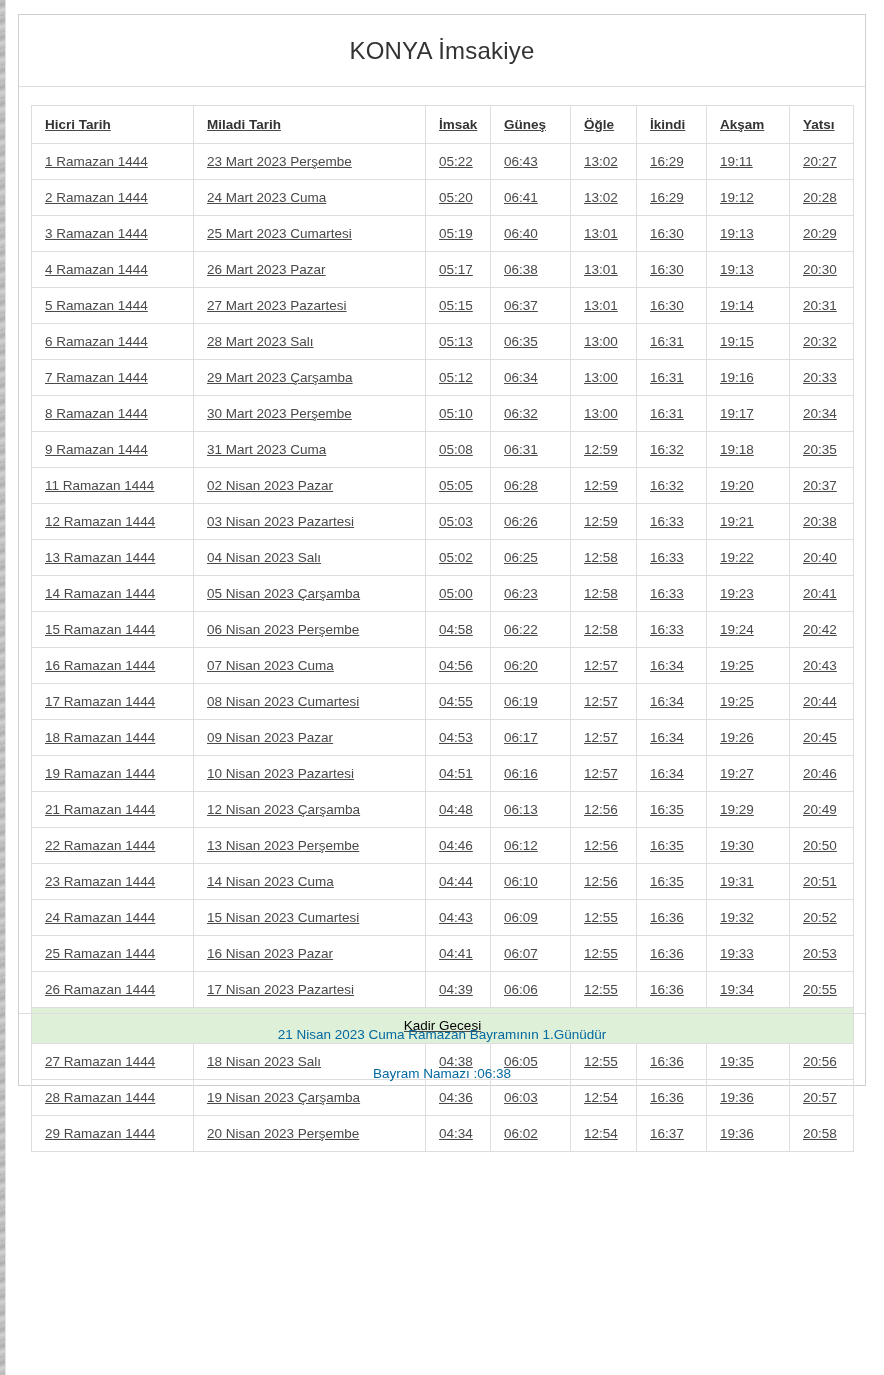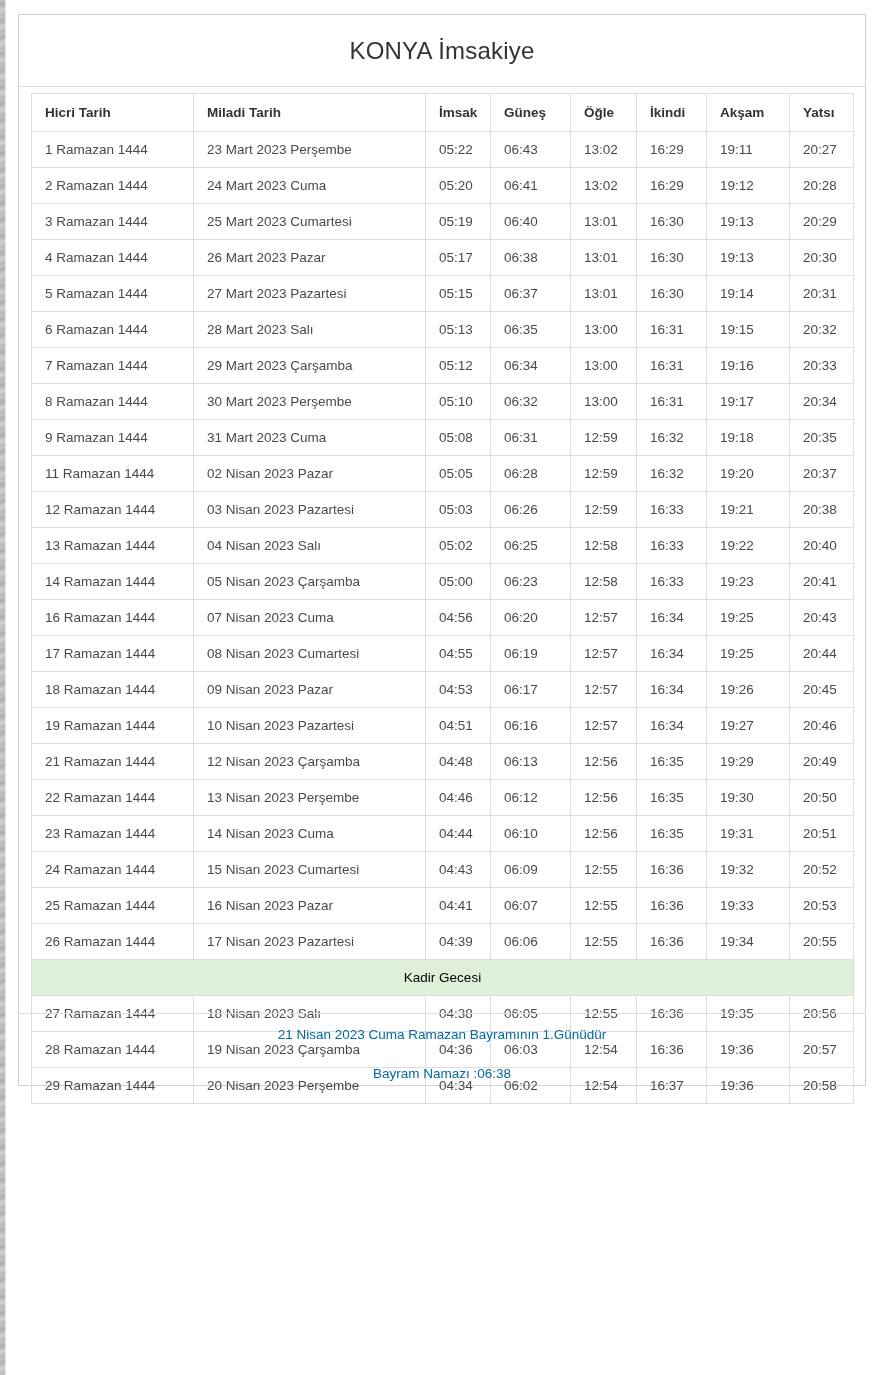--- a/index.html
+++ b/index.html
@@ -37,23 +37,24 @@
     margin: 0;
     font-size: 24px;
     font-weight: 400;
     color: #333;
     letter-spacing: .2px;
   }
   table.imsakiye {
     border-collapse: collapse;
     table-layout: fixed;
     width: 822px;
-    margin: 6px 12px 0 12px;
+    margin: 18px 12px 0 12px;
     font-size: 13.5px;
     color: #4a4a4a;
+    text-decoration: underline;
   }
   .imsakiye th, .imsakiye td {
     border: 1px solid #ddd;
     padding: 0 8px 0 13px;
     text-align: left;
     overflow: hidden;
     white-space: nowrap;
     box-sizing: border-box;
   }
   .imsakiye th {
@@ -246,20 +247,30 @@
           <td>14 Ramazan 1444</td>
           <td>05 Nisan 2023 Çarşamba</td>
           <td>05:00</td>
           <td>06:23</td>
           <td>12:58</td>
           <td>16:33</td>
           <td>19:23</td>
           <td>20:41</td>
         </tr>
         <tr>
+          <td>15 Ramazan 1444</td>
+          <td>06 Nisan 2023 Perşembe</td>
+          <td>04:58</td>
+          <td>06:22</td>
+          <td>12:58</td>
+          <td>16:33</td>
+          <td>19:24</td>
+          <td>20:42</td>
+        </tr>
+        <tr>
           <td>16 Ramazan 1444</td>
           <td>07 Nisan 2023 Cuma</td>
           <td>04:56</td>
           <td>06:20</td>
           <td>12:57</td>
           <td>16:34</td>
           <td>19:25</td>
           <td>20:43</td>
         </tr>
         <tr>

